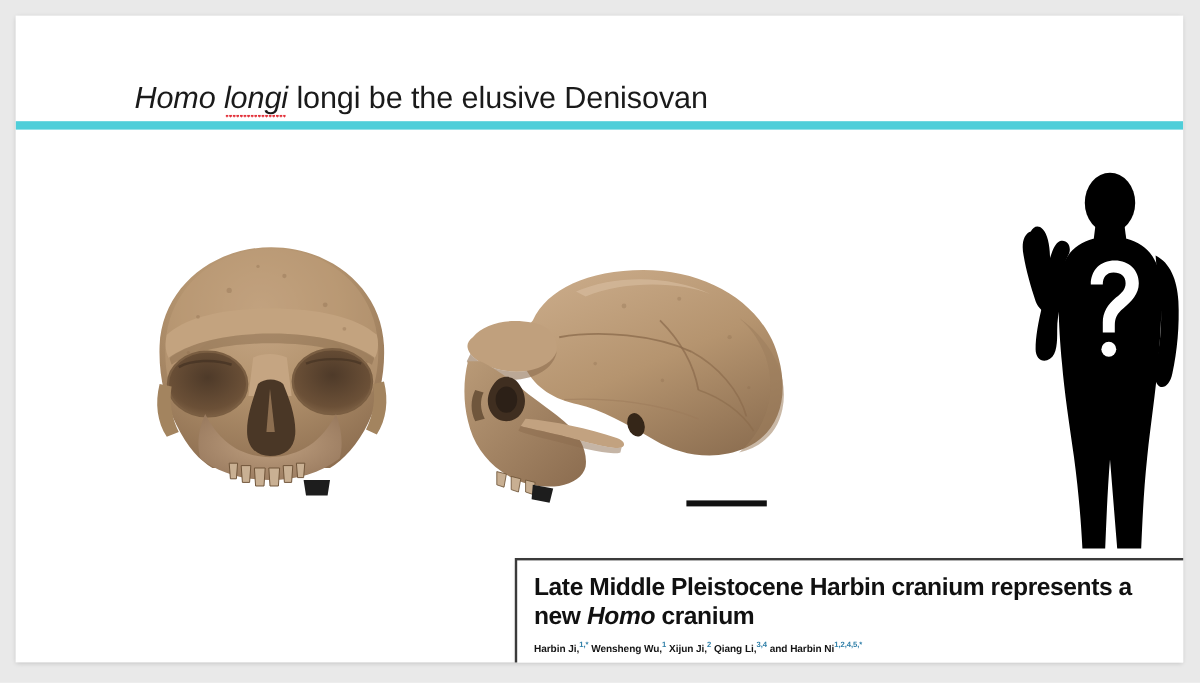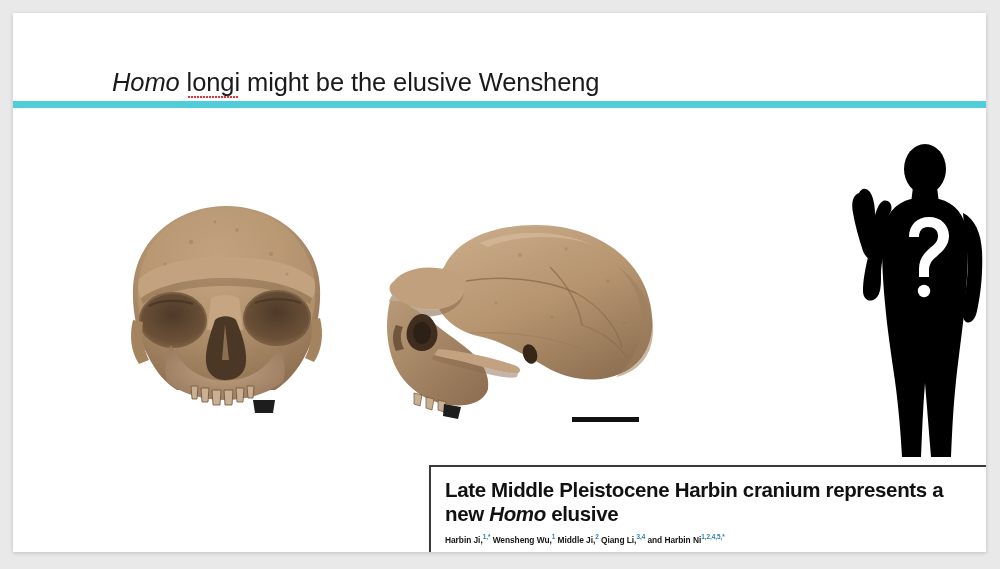--- a/index.html
+++ b/index.html
@@ -42,20 +42,21 @@
     font-size: 25.5px;
     color: #1a1a1a;
     white-space: nowrap;
     letter-spacing: -0.1px;
   }
   #slide-title .sp {
     font-style: italic;
     position: relative;
   }
   #slide-title .misspelled {
+    font-style: italic;
     position: relative;
     display: inline-block;
   }
   #slide-title .misspelled::after {
     content: "";
     position: absolute;
     left: 1px;
     right: 2px;
     bottom: -1px;
     height: 3px;
@@ -147,21 +148,21 @@
     vertical-align: super;
     line-height: 0;
   }
 </style>
 </head>
 <body>
 
 <div id="slide">
 
   <div id="title-block">
-    <div id="slide-title"><span class="sp">Homo </span><span class="misspelled">longi</span><span> might be the elusive Wensheng</span></div>
+    <div id="slide-title"><span class="sp">Homo </span><span class="misspelled">longi</span><span> longi be the elusive Denisovan</span></div>
   </div>
 
   <div id="teal-rule"></div>
 
   <div id="content">
 
     <div class="skull-wrap" id="skull-frontal">
       <svg class="skull-svg" viewBox="0 0 215 222" xmlns="http://www.w3.org/2000/svg">
         <defs>
           <radialGradient id="craniumF" cx="45%" cy="28%" r="78%">
@@ -373,23 +374,23 @@
                    C99 89 95 86 89 86
                    C83 86 80 90 80 96 Z"></path>
           <circle cx="85" cy="150" r="6.2"></circle>
         </g>
       </svg>
     </div>
 
     <div id="paper-card">
       <div id="paper-title">
         <span>Late Middle Pleistocene Harbin cranium represents a</span><br>
-        <span>new </span><span class="genus">Homo</span><span> elusive</span>
+        <span>new </span><span class="genus">Homo</span><span> cranium</span>
       </div>
       <div id="paper-authors"><span>Harbin Ji,</span><sup>1,*</sup>
         <span>Wensheng Wu,</span><sup>1</sup>
-        <span>Middle Ji,</span><sup>2</sup>
+        <span>Xijun Ji,</span><sup>2</sup>
         <span>Qiang Li,</span><sup>3,4</sup>
         <span>and Harbin Ni</span><sup>1,2,4,5,*</sup></div>
     </div>
 
   </div>
 </div>
 
 </body></html>

